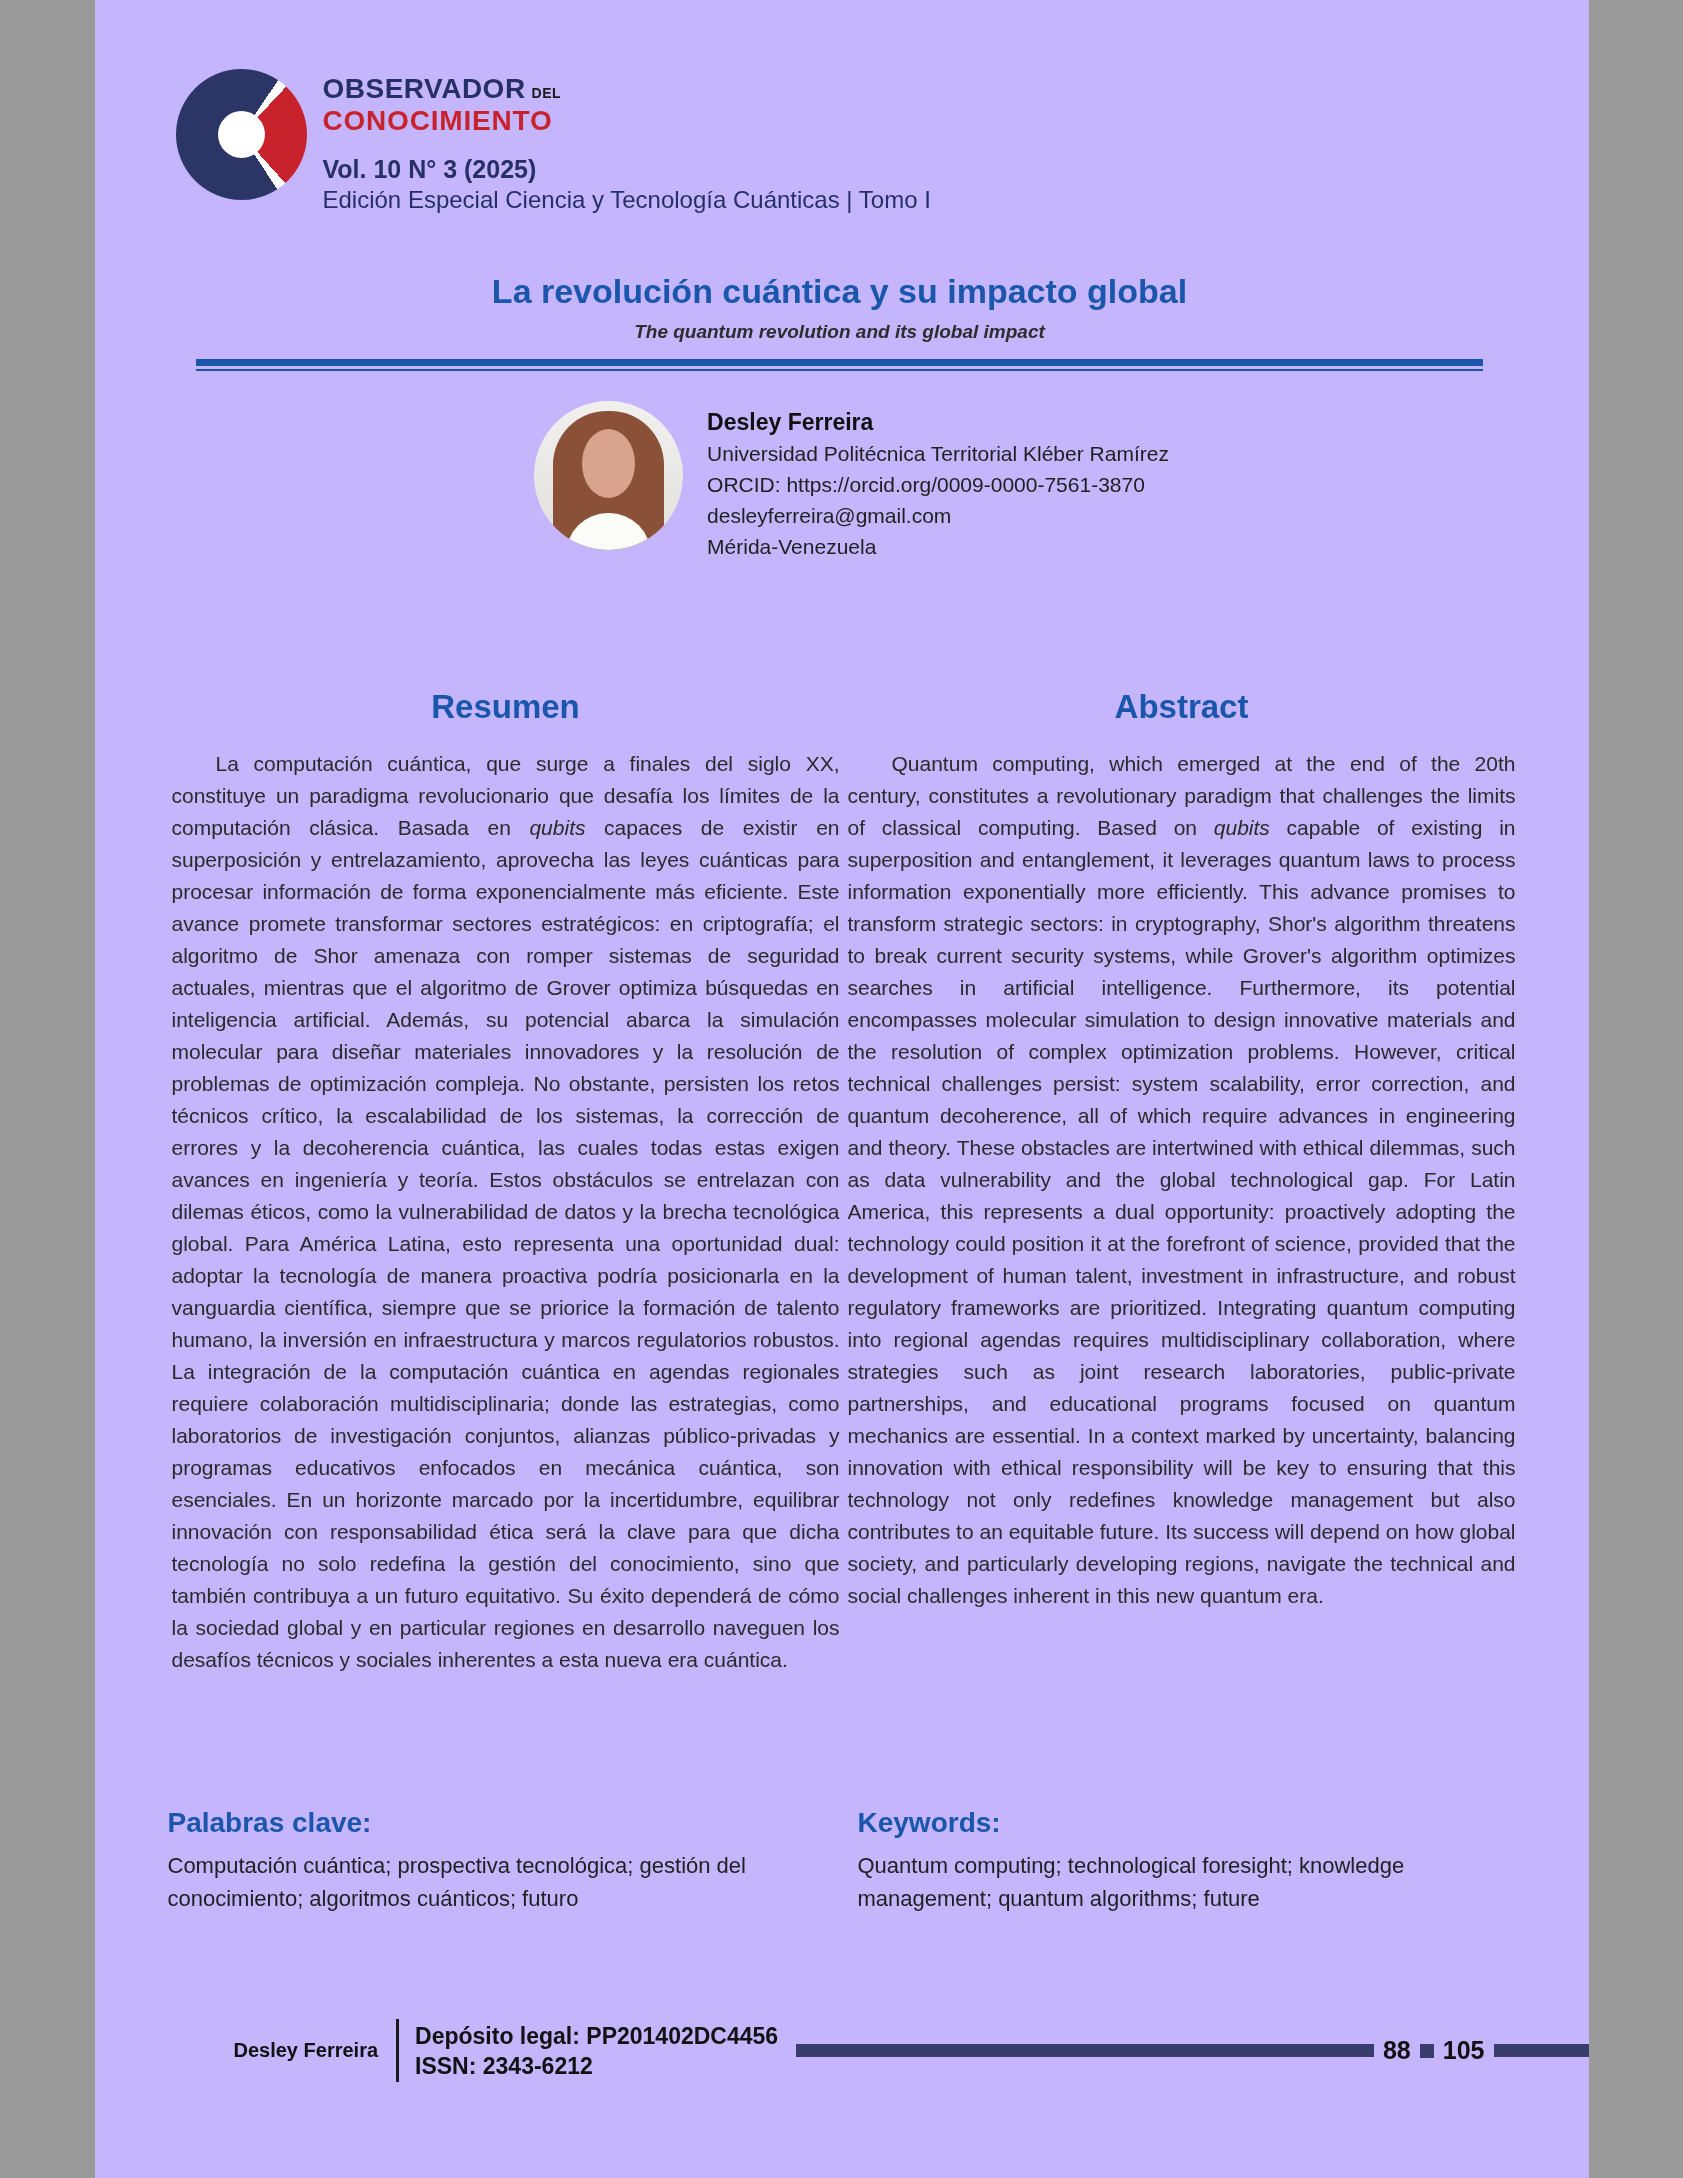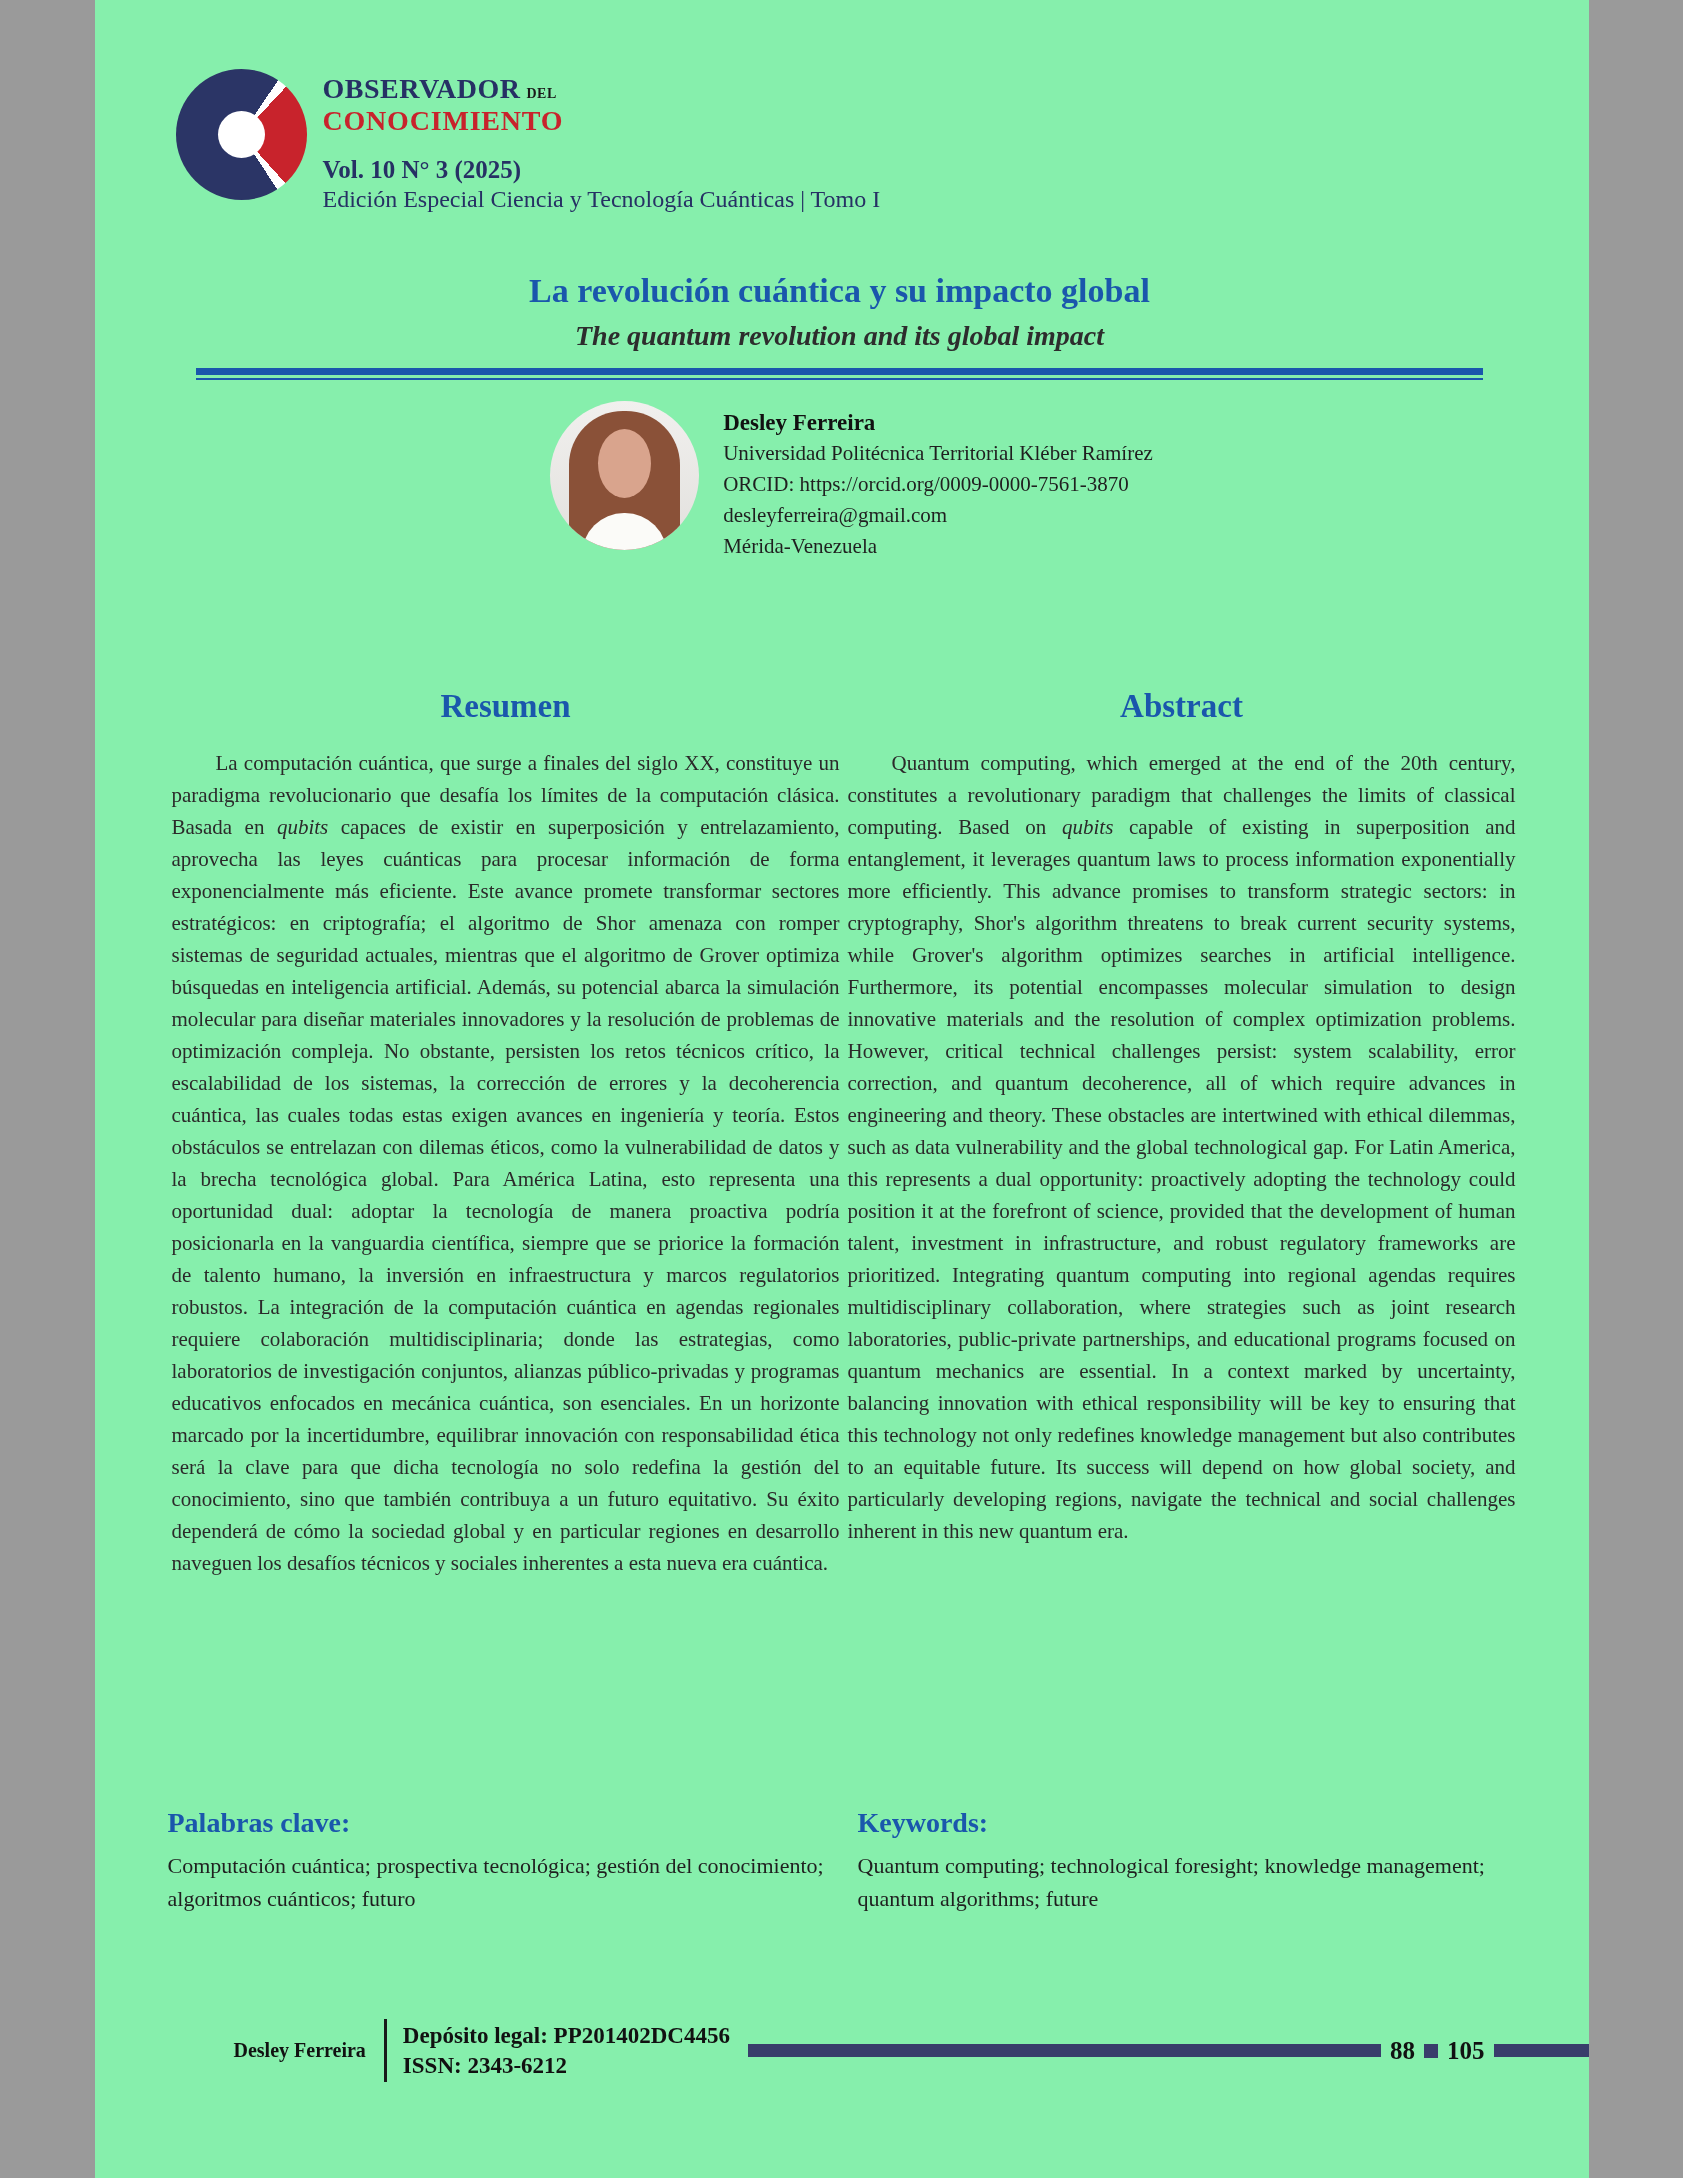--- a/index.html
+++ b/index.html
@@ -1,21 +1,21 @@
 <!DOCTYPE html>
 <html><head>
 <meta charset="utf-8">
 <style>
   html,body{margin:0;padding:0;background:#9a9a9a;}
   .page{
     position:relative;
     width:1494px;height:2178px;
     margin:0 auto;
-    background:#86efac;
-    font-family:Liberation Serif, serif;
+    background:#c4b5fd;
+    font-family:Liberation Sans, sans-serif;
     color:#2b2a2a;
     overflow:hidden;
   }
 
   
   .masthead{
     position:absolute; top:69px; left:81px;
     display:flex; align-items:flex-start;
   }
   .logo-mark{
@@ -35,21 +35,21 @@
   .masthead-text{ margin-left:16px; padding-top:4px; line-height:1.16; }
   .mh-line1{ font-size:28px; font-weight:700; color:#263064; letter-spacing:0.5px;}
   .mh-line1 .mh-del{ font-size:14px; color:#1a1a1a; font-weight:700; margin-left:6px; letter-spacing:0.5px;}
   .mh-line2{ font-size:28px; font-weight:700; color:#c8232c; letter-spacing:0.8px;}
   .mh-line3{ font-size:25px; font-weight:700; color:#263064; margin-top:17px;}
   .mh-line4{ font-size:24px; font-weight:400; color:#263064; margin-top:2px;text-align:center;}
 
   
   .title-block{ position:absolute; top:272px; left:0; right:4px; text-align:center; }
   .article-title{ font-size:34px; font-weight:700; color:#1a57ac; margin:0; }
-  .article-subtitle{ font-size:28px; font-style:italic; font-weight:600; color:#2d2d2d; margin-top:10px; }
+  .article-subtitle{ font-size:19px; font-style:italic; font-weight:600; color:#2d2d2d; margin-top:10px; }
   .rule-wrap{ width:1287px; margin:16px auto 0 auto; }
   .rule-thick{ height:7px; background:#1a57ac; }
   .rule-thin{ height:2px; background:#1a57ac; margin-top:3px; }
 
   
   .author-block{
     position:absolute; top:401px; left:0; right:0;
     display:flex; justify-content:center; align-items:flex-start;
     transform:translateX(10px);
   }

